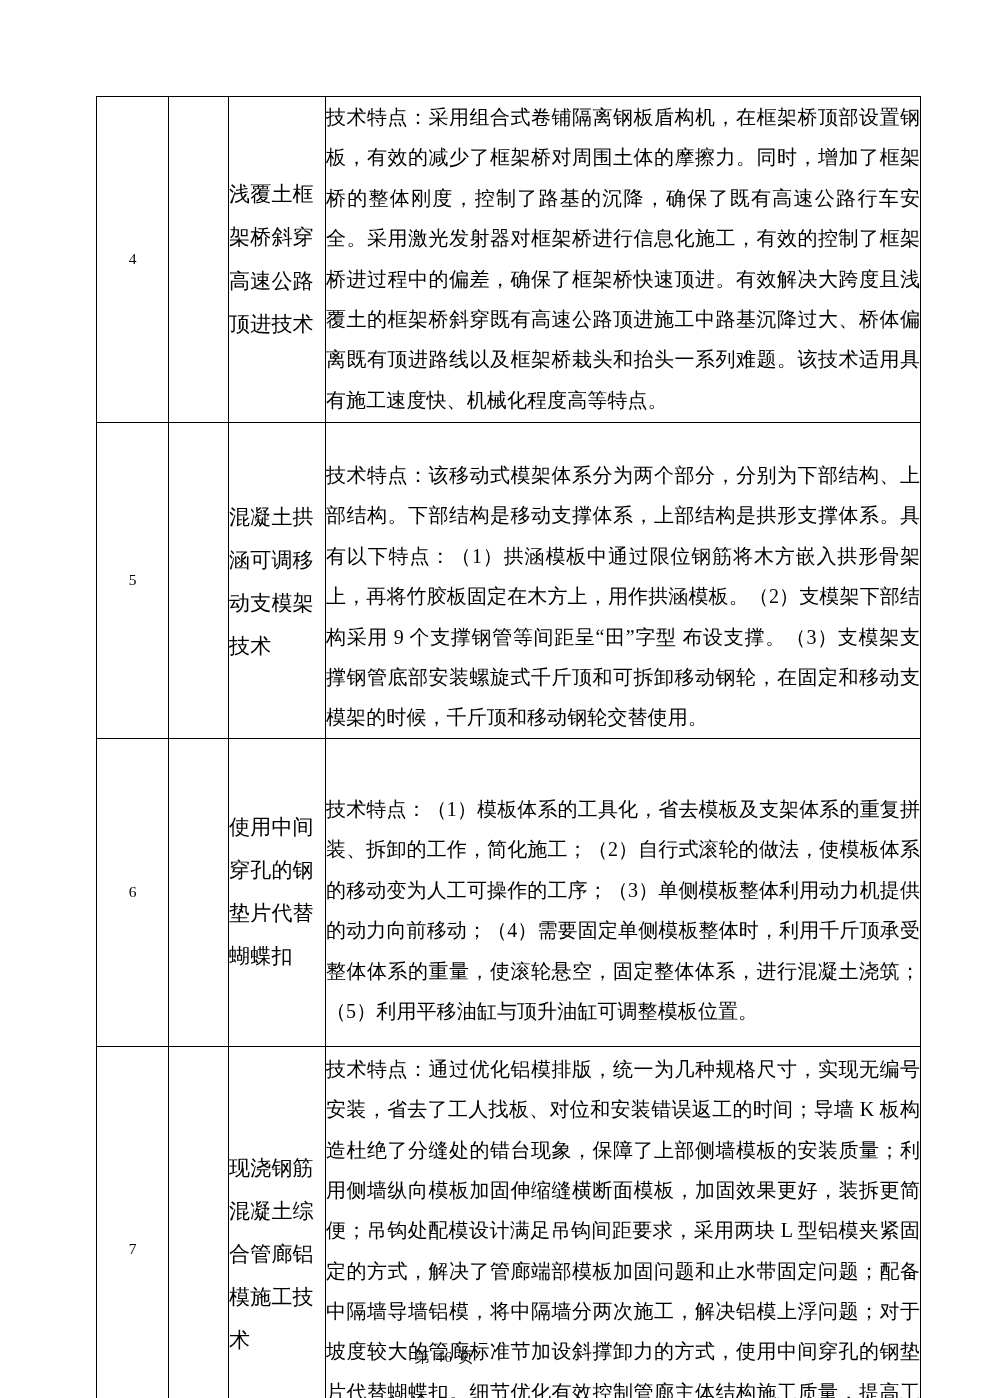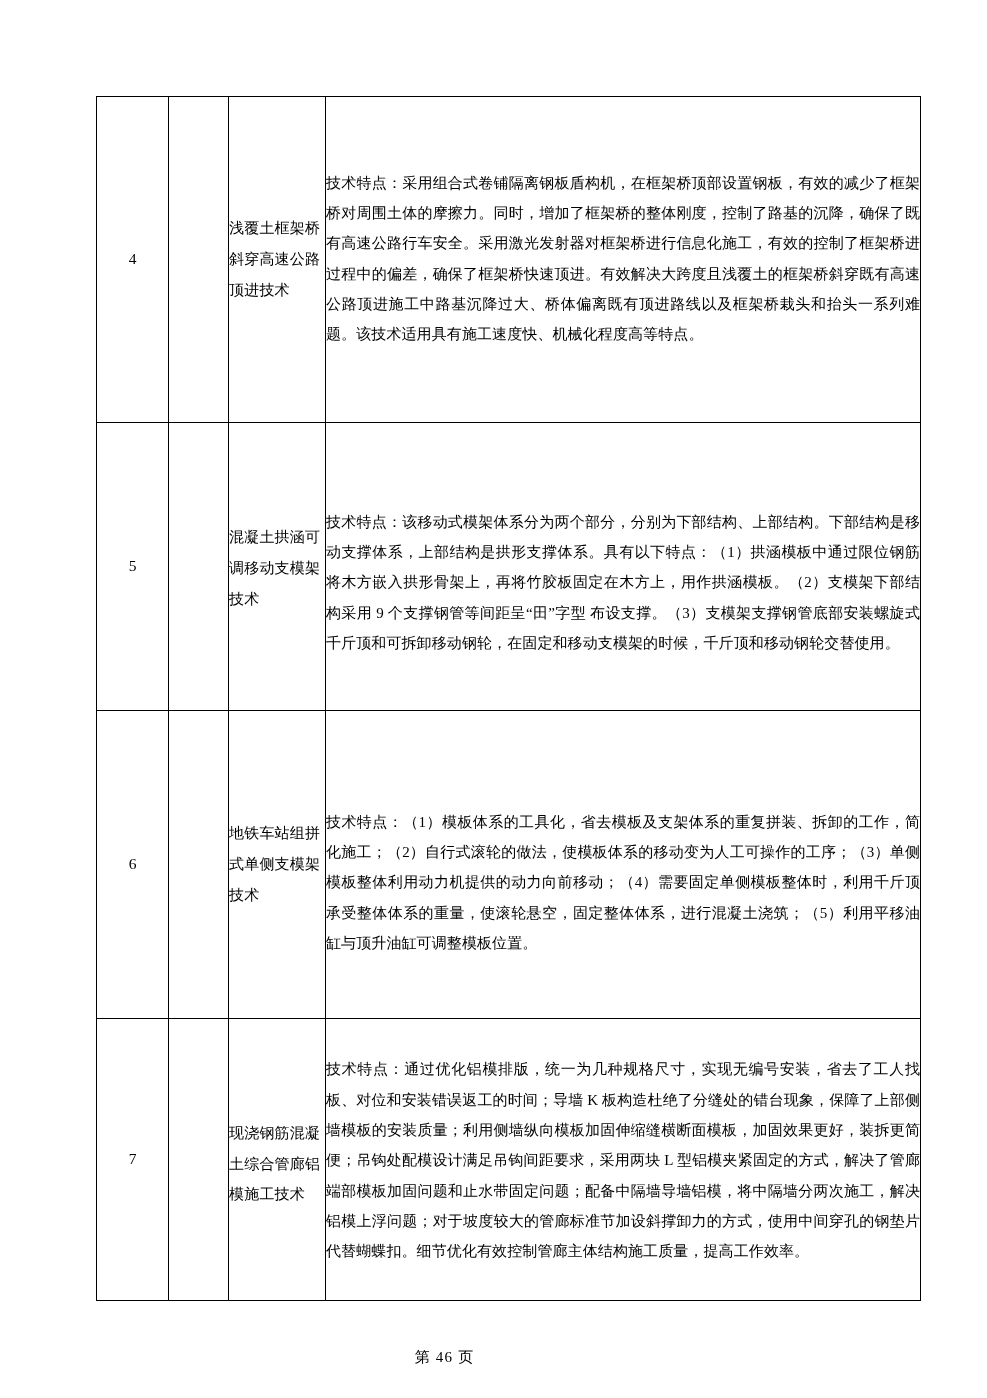--- a/index.html
+++ b/index.html
@@ -52,34 +52,34 @@
   }
   
   td.blank { }
 
   
   td.name {
     vertical-align: middle;
     padding: 0 7px 0 8px;
   }
   .name-text {
-    font-size: 15px;
+    font-size: 21px;
     line-height: 2.05;
     letter-spacing: 0.2px;
     text-align: left;
     word-break: break-all;
   }
 
   
   td.desc {
     vertical-align: top;
     padding: 11px 9px 10px 10px;
   }
   .desc-text {
-    font-size: 15px;
+    font-size: 20px;
     line-height: 2.02;
     text-align: justify;
     text-justify: inter-ideograph;
     word-break: break-all;
     letter-spacing: 0.1px;
   }
 
   
   tr.r4 { height: 326px; }
   tr.r5 { height: 288px; }
@@ -153,21 +153,21 @@
       </tr>
 
       <tr class="r6">
         <td class="idx">
           <span>6</span>
         </td>
         <td class="blank">
           <span></span>
         </td>
         <td class="name">
-          <div class="name-text">地铁车站组拼式单侧支模架技术</div>
+          <div class="name-text">使用中间穿孔的钢垫片代替蝴蝶扣</div>
         </td>
         <td class="desc">
           <div class="desc-text">技术特点：（1）模板体系的工具化，省去模板及支架体系的重复拼装、拆卸的工作，简化施工；（2）自行式滚轮的做法，使模板体系的移动变为人工可操作的工序；（3）单侧模板整体利用动力机提供的动力向前移动；（4）需要固定单侧模板整体时，利用千斤顶承受整体体系的重量，使滚轮悬空，固定整体体系，进行混凝土浇筑；（5）利用平移油缸与顶升油缸可调整模板位置。</div>
         </td>
       </tr>
 
       <tr class="r7">
         <td class="idx">
           <span>7</span>
         </td>

